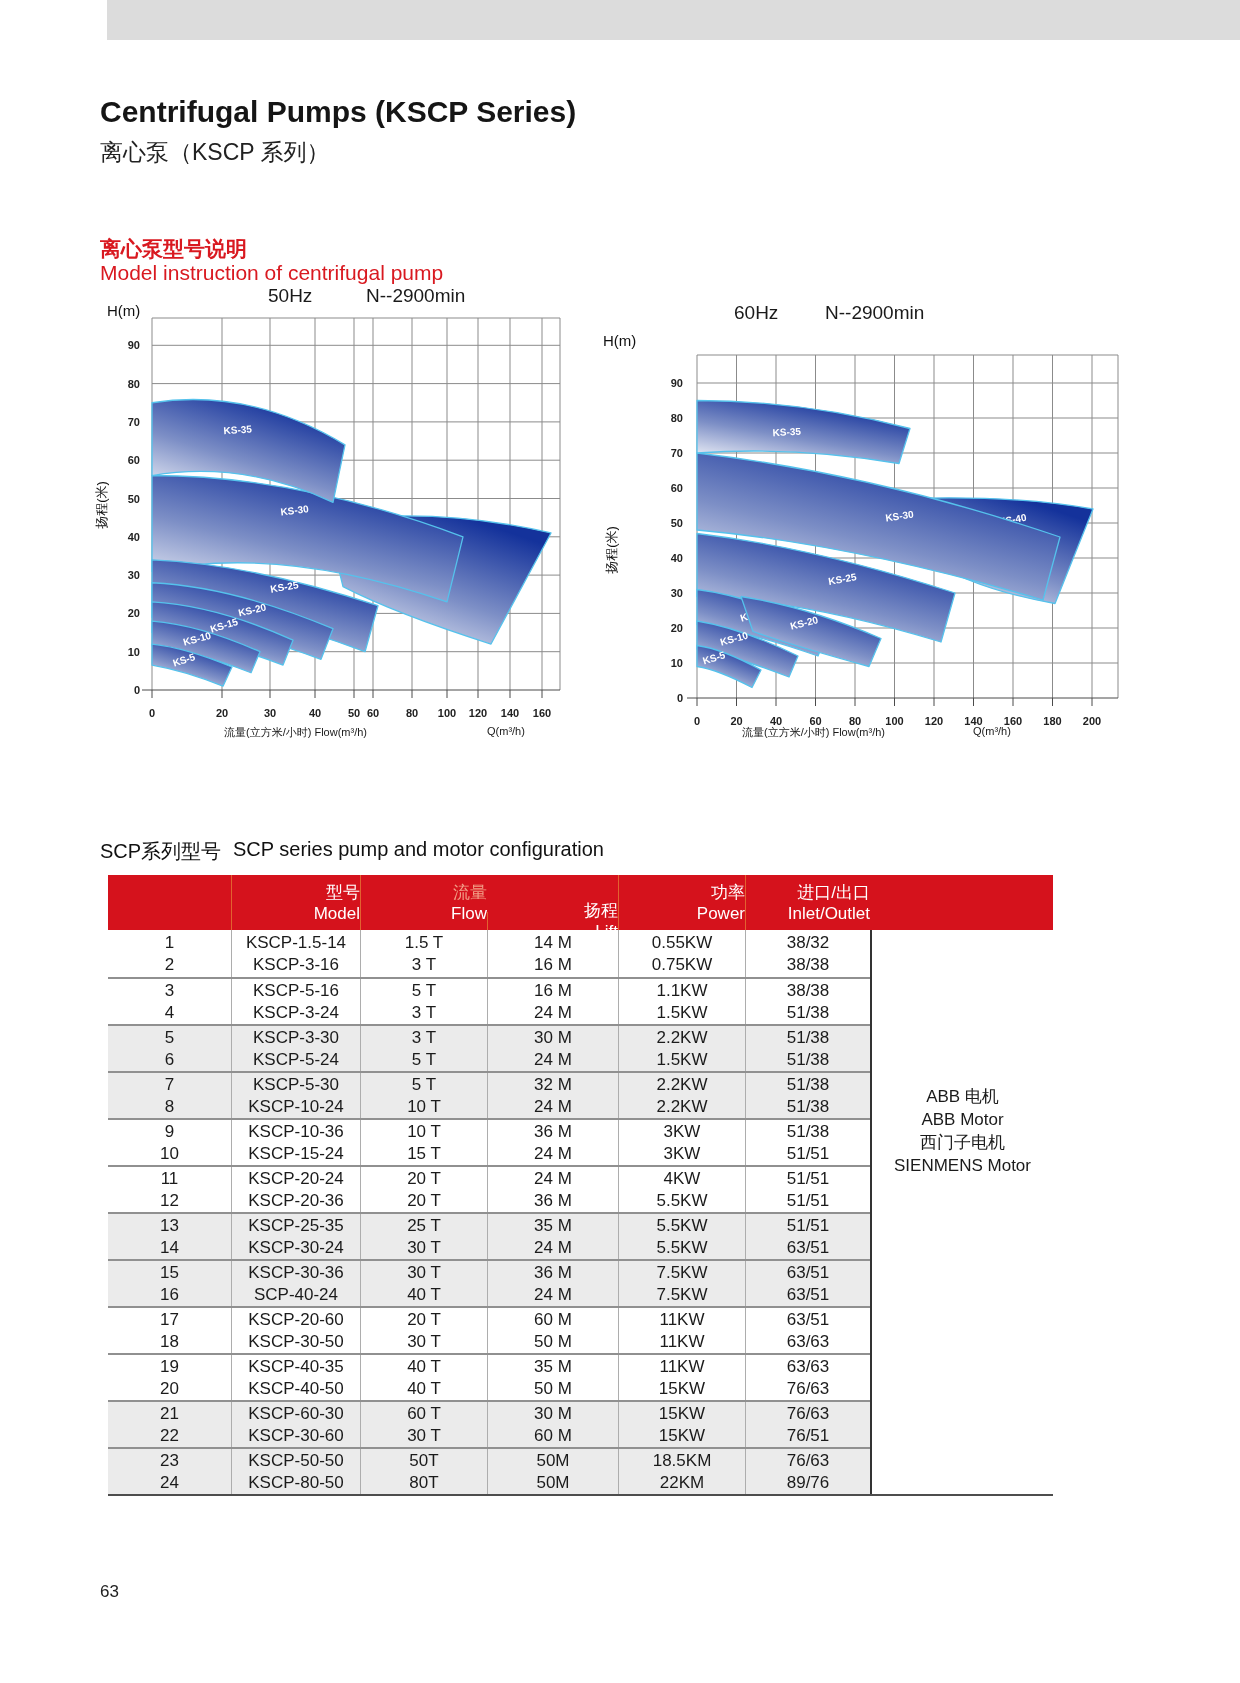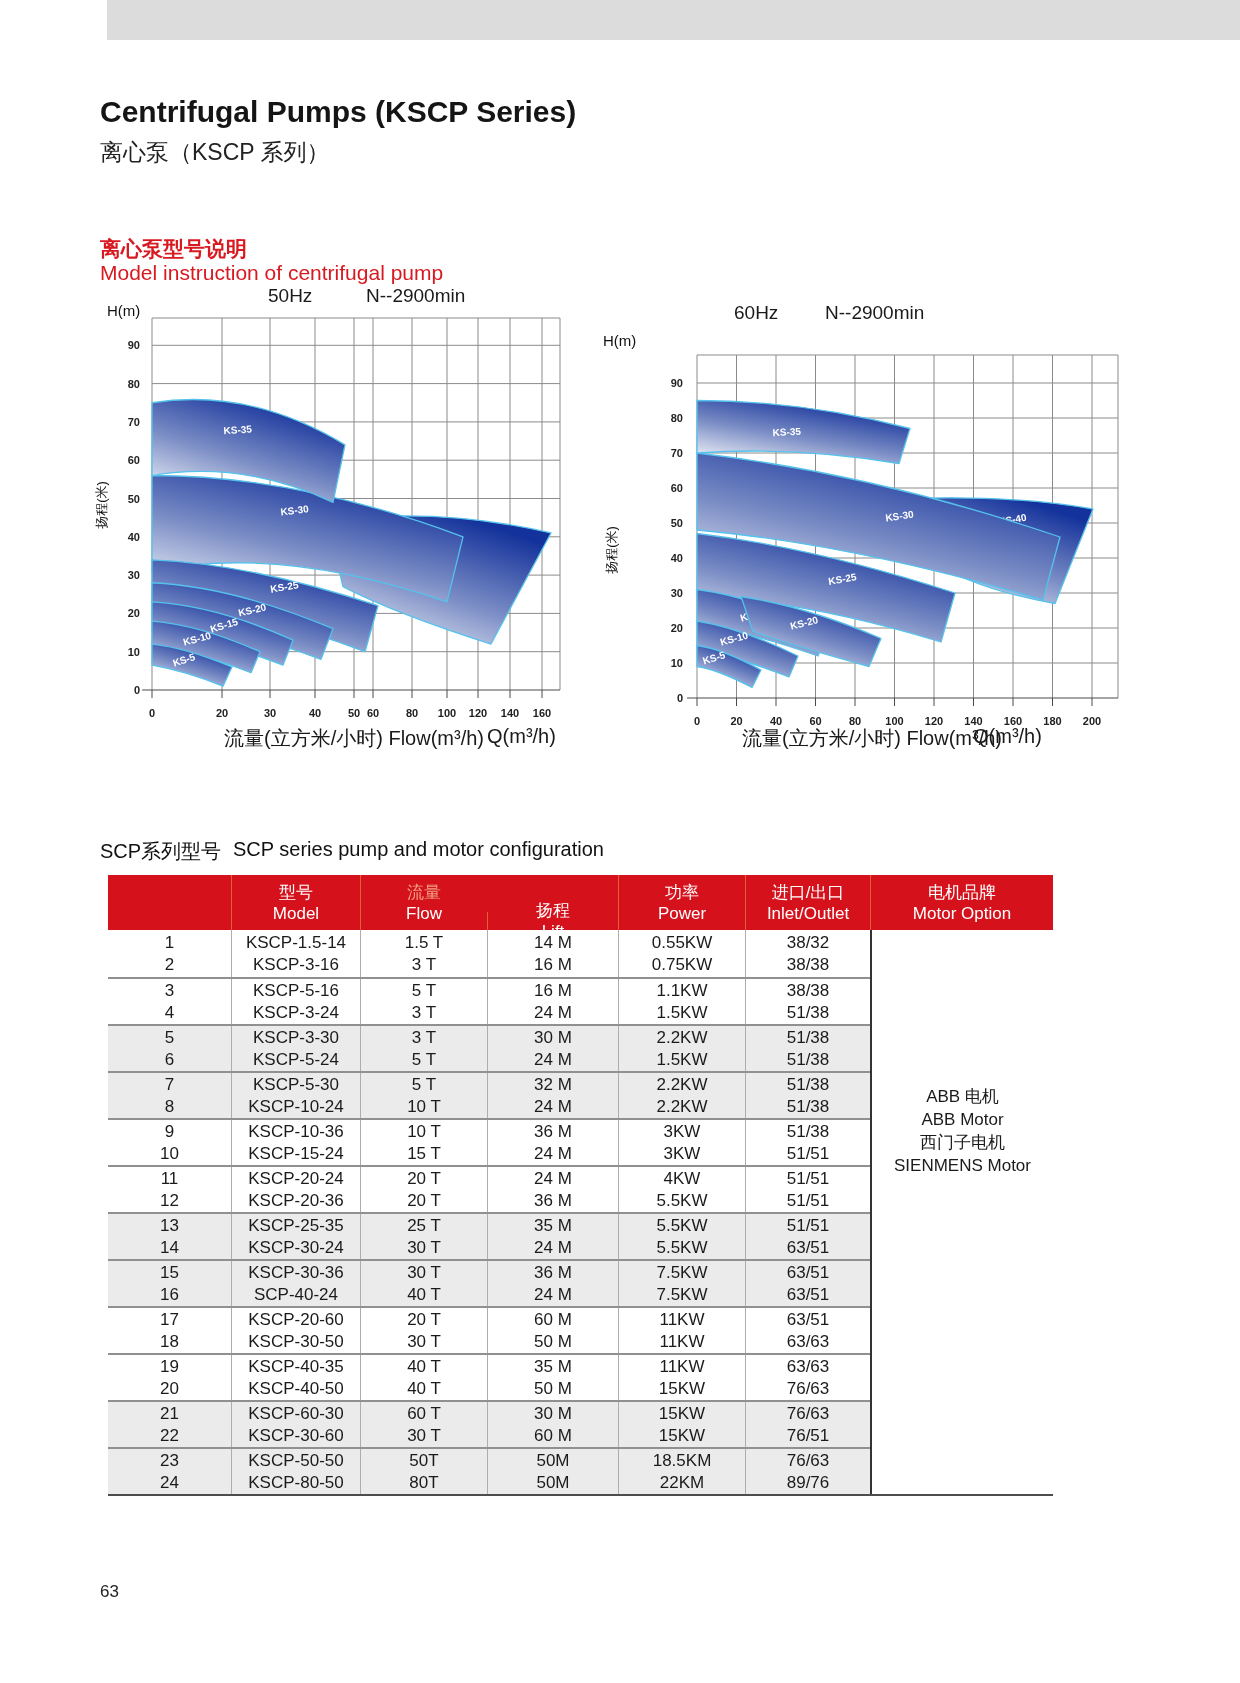--- a/index.html
+++ b/index.html
@@ -7,27 +7,27 @@
         font-family:"Liberation Sans","DejaVu Sans",sans-serif;color:#111;overflow:hidden;}
   .abs{position:absolute;}
   .topbar{left:107px;top:0;width:1133px;height:40px;background:#dcdcdc;}
   .h1{left:100px;top:95px;font-size:30px;font-weight:bold;letter-spacing:0px;color:#151515;}
   .subtitle{left:100px;top:137px;font-size:23px;color:#222;}
   .redline{color:#d91920;font-size:21px;}
   .sec-cn{left:100px;top:235px;font-weight:bold;}
   .sec-en{left:100px;top:261px;text-align:center;}
   .chart-title{font-size:19px;color:#1a1a1a;}
   .chart-box{overflow:visible;}
-  .caption{font-size:20px;color:#1a1a1a;}
+  .caption{font-size:11px;color:#1a1a1a;}
   .tbl-title-cn{left:100px;top:838px;font-size:20px;color:#111;}
   .tbl-title-en{left:233px;top:838px;font-size:20px;color:#111;}
   .tbl{left:108px;top:875px;width:945px;}
   .thead{display:flex;height:55px;background:#d5121c;color:#fff;}
   .thead .c{box-sizing:border-box;display:flex;flex-direction:column;justify-content:center;
-            align-items:center;font-size:17px;line-height:21px;}
+            align-items:flex-end;font-size:17px;line-height:21px;}
   .thead .c + .c{border-left:1px solid #e2622f;}
   .thead .c:nth-child(3) .cn{color:#f2a088;}
   .tbody{display:flex;border-bottom:2px solid #4d4d4d;}
   .tleft{width:762px;}
   .grp{display:flex;height:47px;box-sizing:border-box;}
   .grp + .grp{border-top:2px solid #909090;}
   .grp.shaded{background:#ebebeb;}
   .grp .c{box-sizing:border-box;display:flex;flex-direction:column;justify-content:center;
           align-items:center;font-size:17px;line-height:22px;color:#1b1b1b;}
   .grp .c + .c{border-left:1px solid #adadad;}
@@ -244,24 +244,20 @@
           <div class="en">Lift</div>
         </div>
         <div class="c" style="width: 127px;">
           <div class="cn">功率</div>
           <div class="en">Power</div>
         </div>
         <div class="c" style="width: 125px;">
           <div class="cn">进口/出口</div>
           <div class="en">Inlet/Outlet</div>
         </div>
-        <div class="c" style="width: 183px;">
-          <div class="cn">电机品牌</div>
-          <div class="en">Motor Option</div>
-        </div>
       </div>
     <div class="tbody">
       <div class="tleft" id="tleft">
           <div class="grp">
             <div class="c" style="width: 123px;">
               <div>1</div>
               <div>2</div>
             </div>
             <div class="c" style="width: 129px; text-align: right;">
               <div>KSCP-1.5-14</div>

